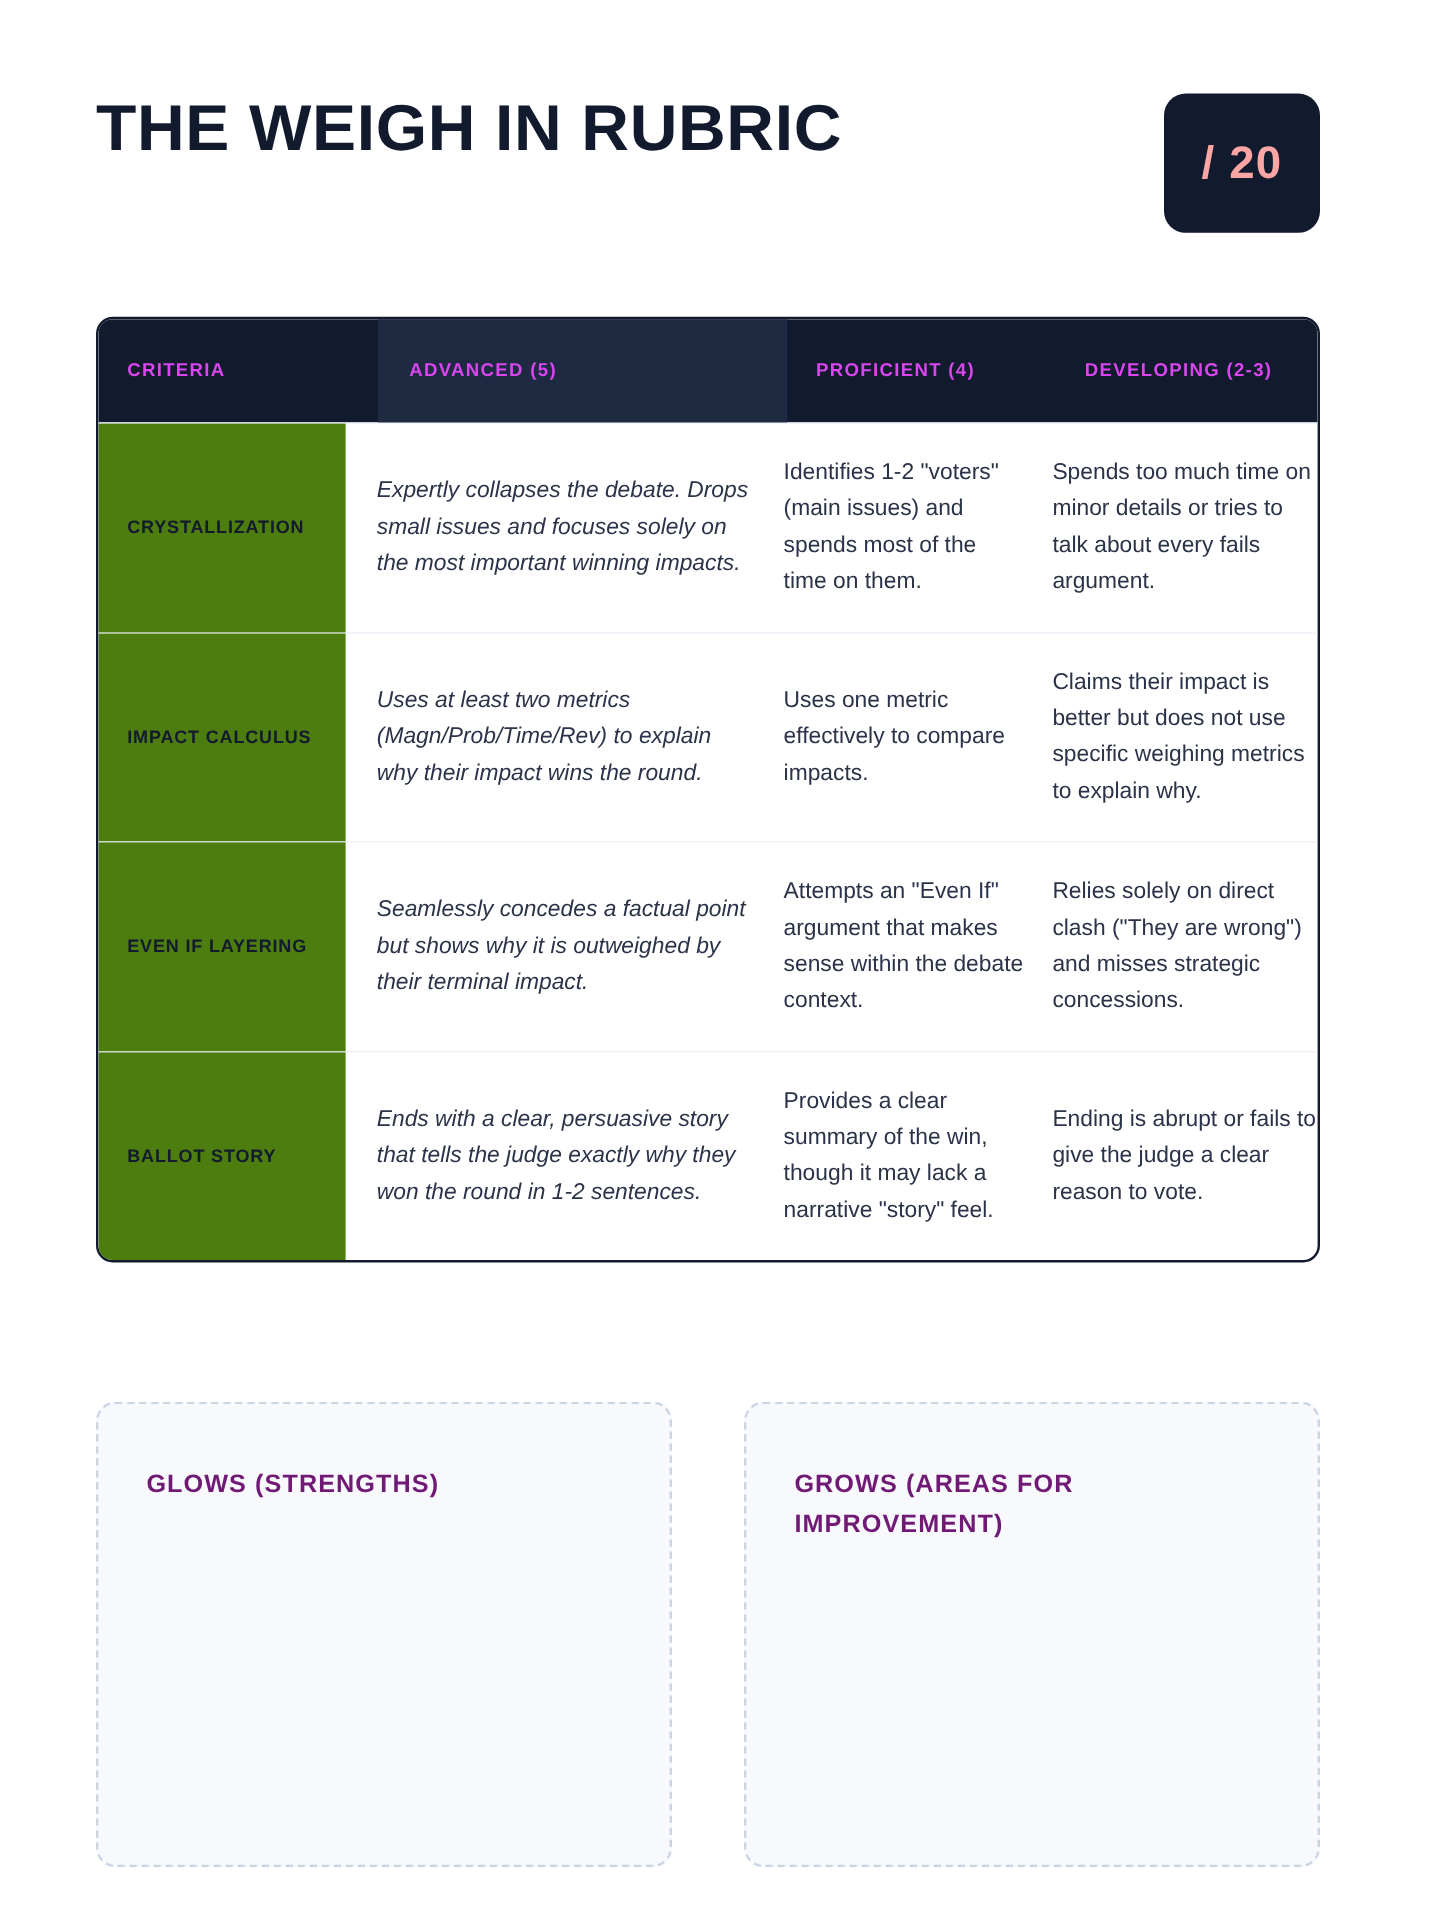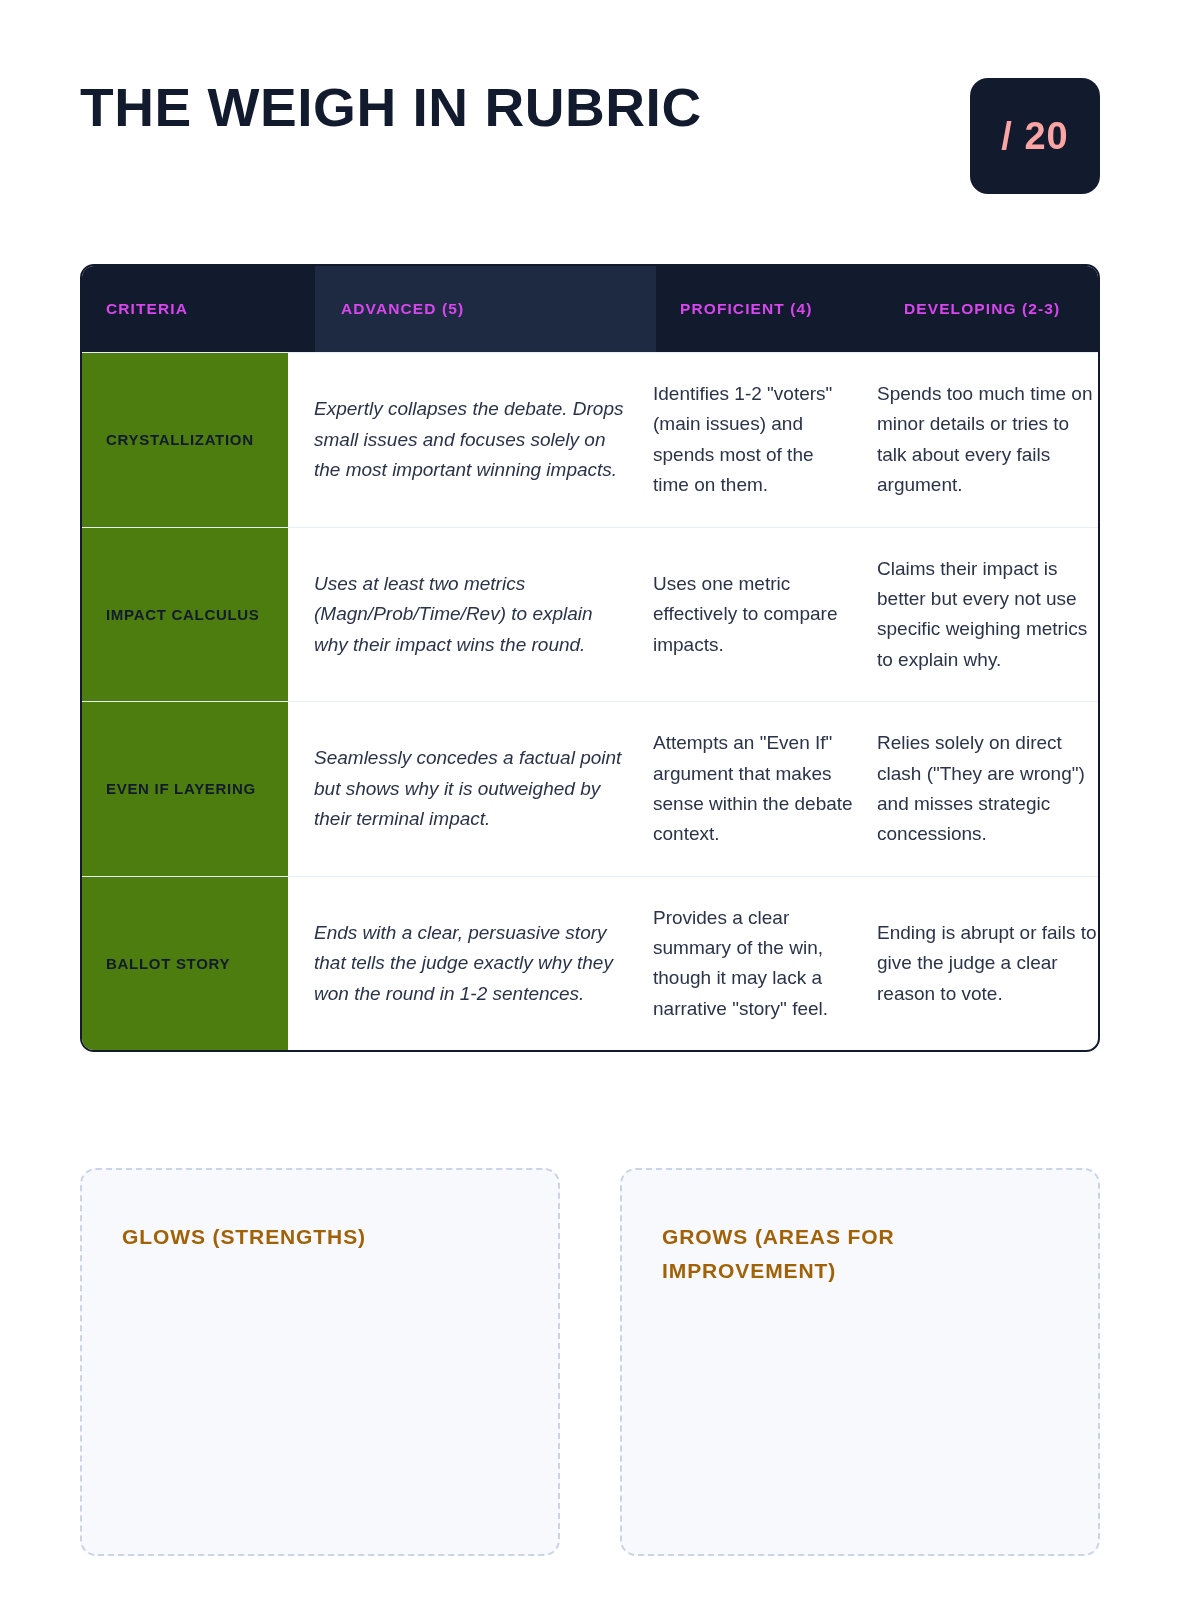--- a/index.html
+++ b/index.html
@@ -149,21 +149,21 @@
     background: #f7f9fc;
     border: 2px dashed #c9d4e4;
     border-radius: 16px;
     padding: 50px 40px;
   }
   .fb-title {
     font-size: 21px;
     font-weight: 700;
     letter-spacing: 0.9px;
     line-height: 1.6;
-    color: #a16207;
+    color: #701a75;
   }
 </style>
 </head>
 <body>
 
 <div class="page">
 
   <div class="header">
     <div class="header-left">
       <div class="page-title">THE WEIGH IN RUBRIC</div>
@@ -184,21 +184,21 @@
       <div class="td col-criteria">CRYSTALLIZATION</div>
       <div class="td col-advanced   cell-advanced">Expertly collapses the debate. Drops small issues and focuses solely on the most important winning impacts.</div>
       <div class="td col-proficient cell-plain">Identifies 1-2 "voters" (main issues) and spends most of the time on them.</div>
       <div class="td col-developing cell-plain">Spends too much time on minor details or tries to talk about every fails argument.</div>
     </div>
 
     <div class="trow">
       <div class="td col-criteria">IMPACT CALCULUS</div>
       <div class="td col-advanced   cell-advanced">Uses at least two metrics (Magn/Prob/Time/Rev) to explain why their impact wins the round.</div>
       <div class="td col-proficient cell-plain">Uses one metric effectively to compare impacts.</div>
-      <div class="td col-developing cell-plain">Claims their impact is better but every not use specific weighing metrics to explain why.</div>
+      <div class="td col-developing cell-plain">Claims their impact is better but does not use specific weighing metrics to explain why.</div>
     </div>
 
     <div class="trow">
       <div class="td col-criteria">EVEN IF LAYERING</div>
       <div class="td col-advanced   cell-advanced">Seamlessly concedes a factual point but shows why it is outweighed by their terminal impact.</div>
       <div class="td col-proficient cell-plain">Attempts an "Even If" argument that makes sense within the debate context.</div>
       <div class="td col-developing cell-plain">Relies solely on direct clash ("They are wrong") and misses strategic concessions.</div>
     </div>
 
     <div class="trow">

